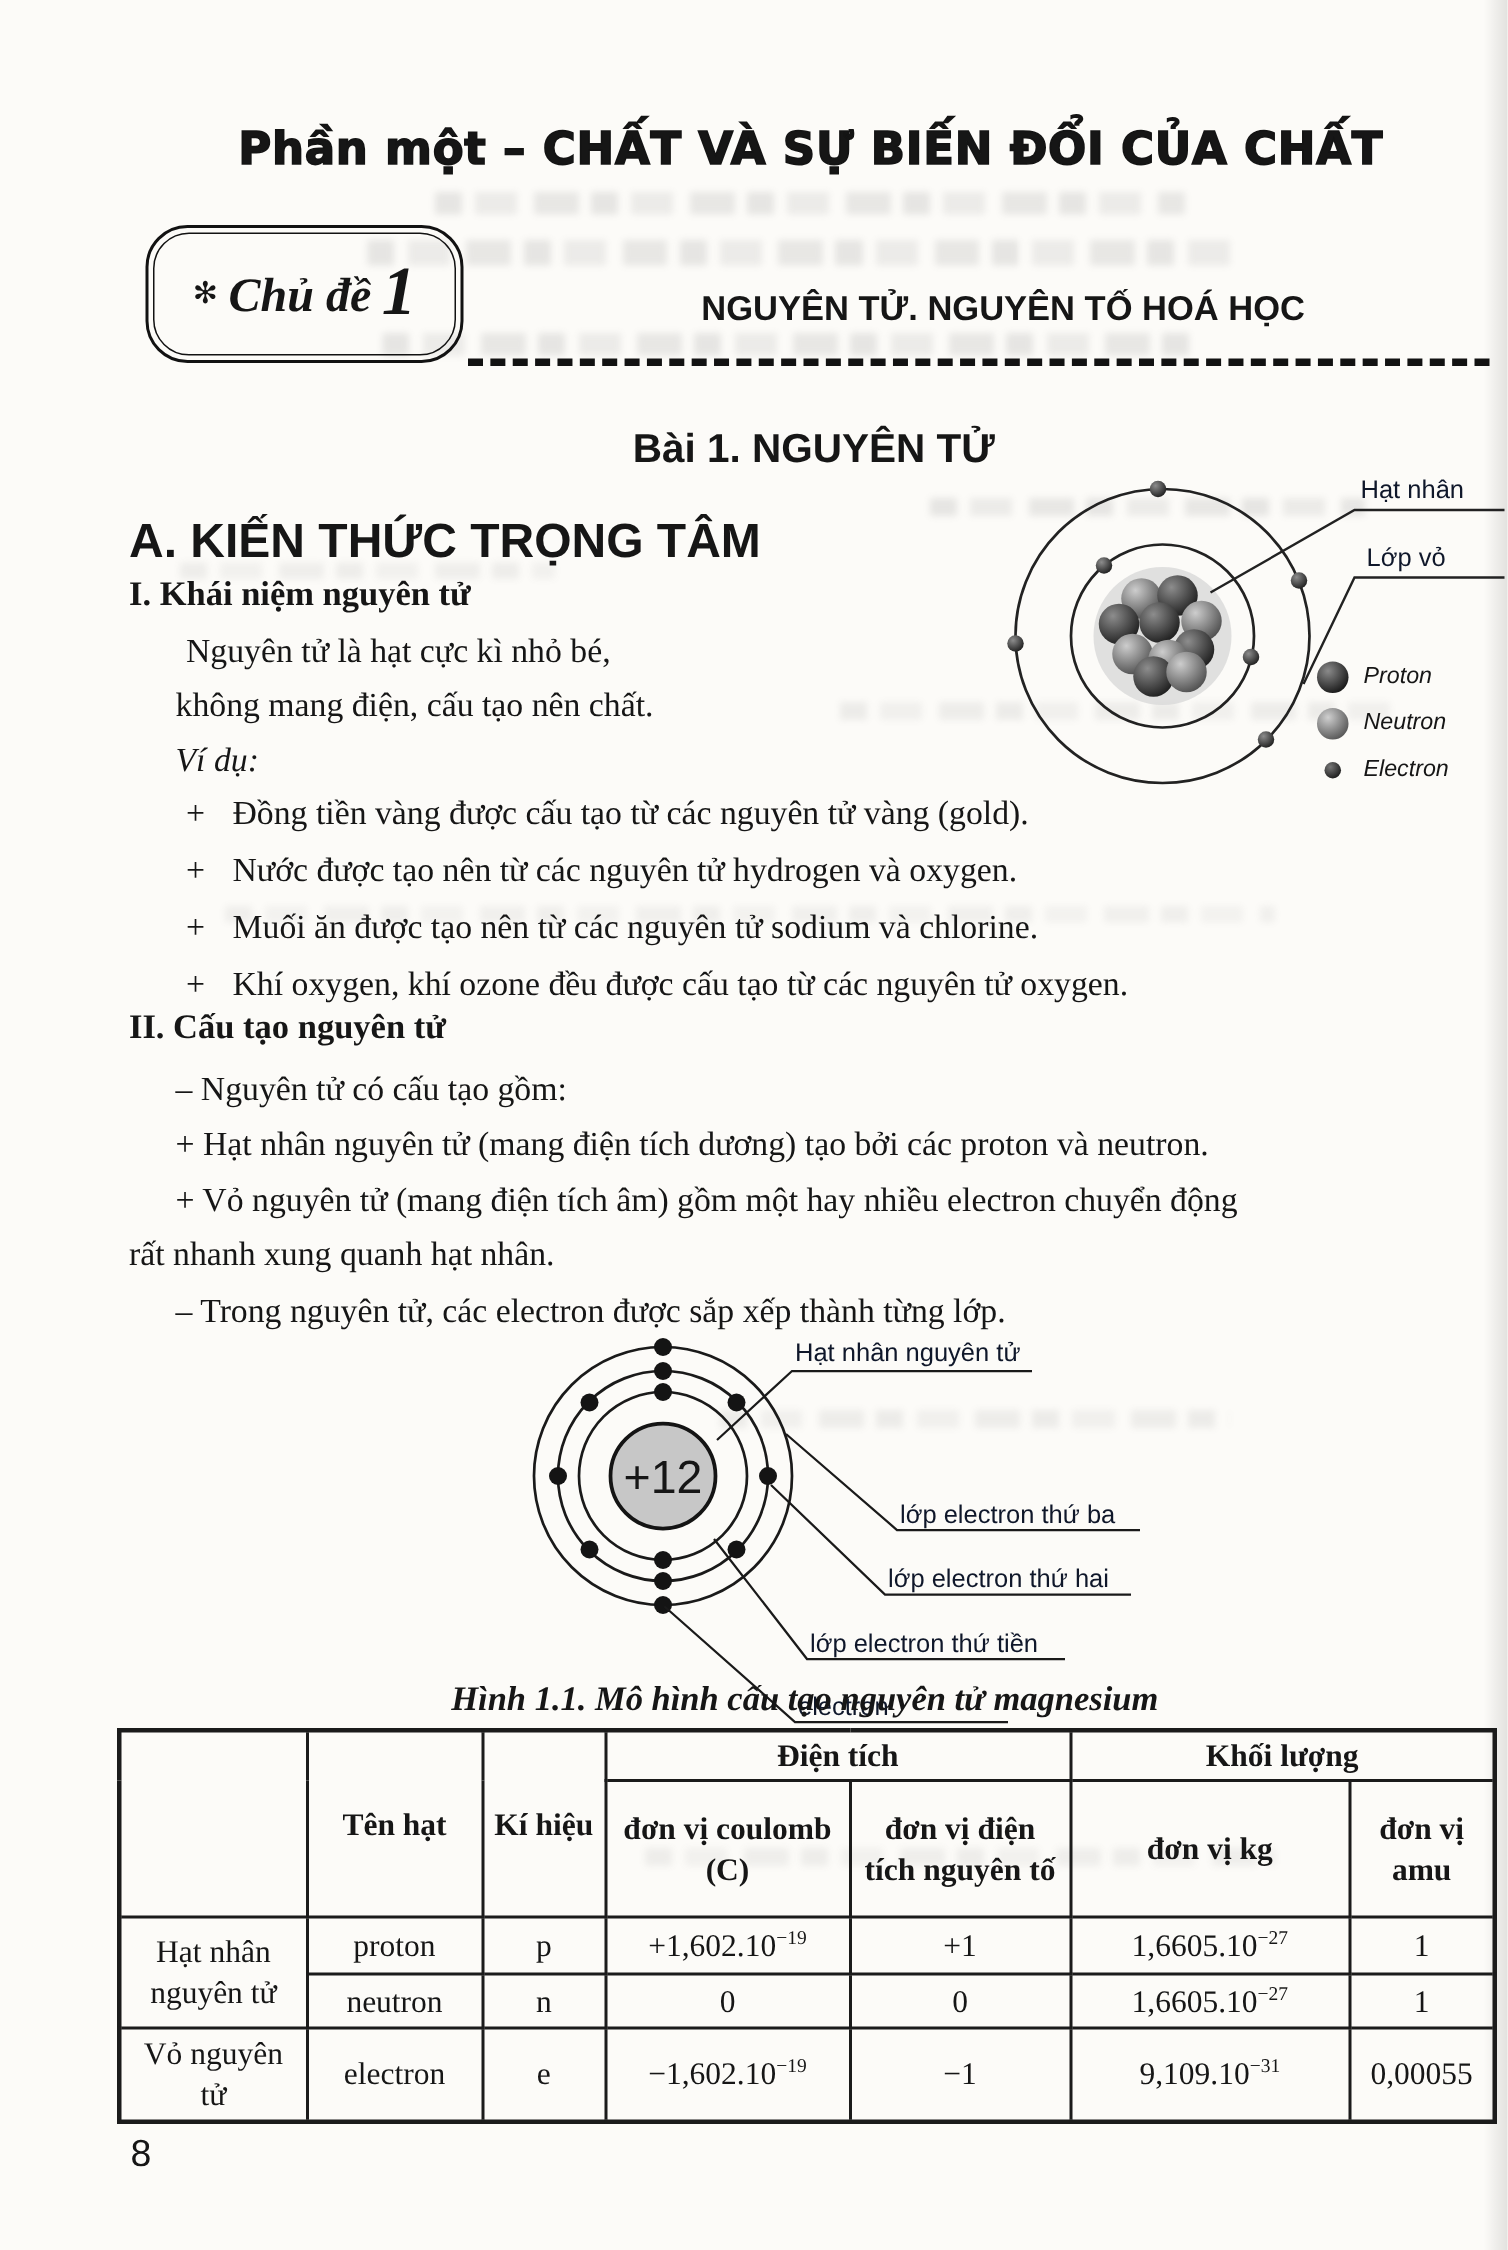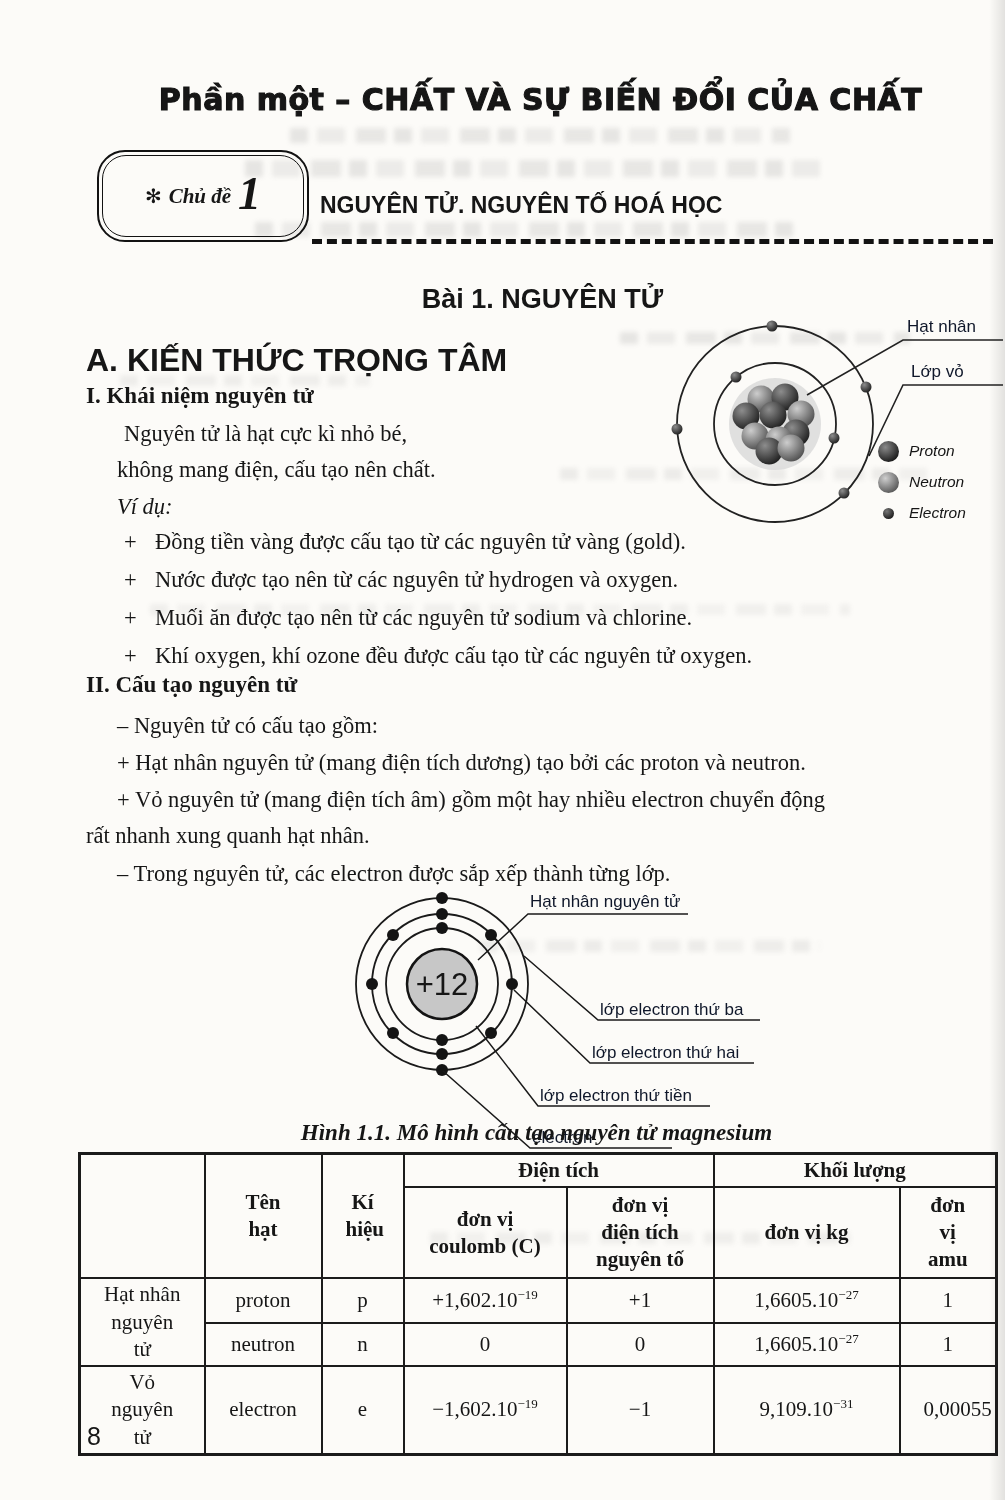--- a/index.html
+++ b/index.html
@@ -12,24 +12,24 @@
   .i{font-style:italic;}
   .center{left:0;right:0;text-align:center;}
 
   .part-title{top:82px;font-family:"DejaVu Sans","Liberation Sans",sans-serif;
               font-weight:900;font-size:30px;letter-spacing:.5px;
               -webkit-text-stroke:1.1px #141414;transform:translateX(38px);}
   .badge{left:97px;top:150px;width:208px;height:88px;border:2.5px solid #121212;border-radius:28px;}
   .badge-inner{position:absolute;left:3px;top:3px;right:3px;bottom:3px;border:1.5px solid #121212;
                border-radius:24px;display:flex;align-items:center;justify-content:center;gap:7px;}
   .badge-star{font-size:20px;line-height:1;}
-  .badge-label{font-family:"Liberation Serif",serif;font-style:italic;font-weight:bold;font-size:21px;}
+  .badge-label{font-family:"Liberation Serif",serif;font-style:italic;font-weight:bold;font-size:32px;}
   .badge-num{font-family:"Liberation Serif",serif;font-style:italic;font-weight:bold;font-size:46px;
              line-height:1;transform:translateY(-2px);}
-  .topic-title{left:320px;top:192px;width:550px;text-align:left;font-size:23px;font-weight:bold;}
+  .topic-title{left:320px;top:192px;width:550px;text-align:right;font-size:23px;font-weight:bold;}
   .dash-line{left:312px;top:239px;width:681px;border-top:5px dashed #121212;height:0;}
 
   .lesson-title{top:284px;font-size:27px;font-weight:bold;transform:translateX(40px);}
   .h-a{left:86px;top:342px;font-size:32px;font-weight:bold;}
   .h-roman{left:86px;font-size:23px;font-weight:bold;}
   .body-t{font-size:22.5px;line-height:1.3;}
   .ex-row .bullet{display:inline-block;width:31px;}
 
   .ghost{background:repeating-linear-gradient(90deg,
           rgba(110,110,110,.55) 0 18px, rgba(110,110,110,0) 18px 27px,
@@ -49,21 +49,21 @@
   .sphere-e{width:11px;height:11px;border-radius:50%;margin:0 5px;
             background:radial-gradient(circle at 35% 30%,#777,#1f1f1f 75%);}
   .legend-row span.lg-label{font-family:"Liberation Sans",sans-serif;font-style:italic;font-size:15.5px;}
 
   .fig-caption{left:78px;top:1120px;width:917px;text-align:center;
                font-size:23px;font-weight:bold;font-style:italic;}
 
   table.datatable{position:absolute;left:78px;top:1152px;width:917px;height:260px;
         border-collapse:collapse;table-layout:fixed;font-size:21px;}
   table.datatable th,table.datatable td{border:2px solid #1b1b1b;text-align:center;
-        vertical-align:middle;padding:2px 23px;line-height:1.3;}
+        vertical-align:middle;padding:2px 6px;line-height:1.3;}
   table.datatable{border:3px solid #1b1b1b;}
   table.datatable th{font-weight:bold;}
   sup{font-size:13px;}
 </style>
 </head>
 <body>
 
 <div id="page">
 
   <div class="abs ghost" style="left:290px;top:128px;width:500px;height:15px;"></div>

